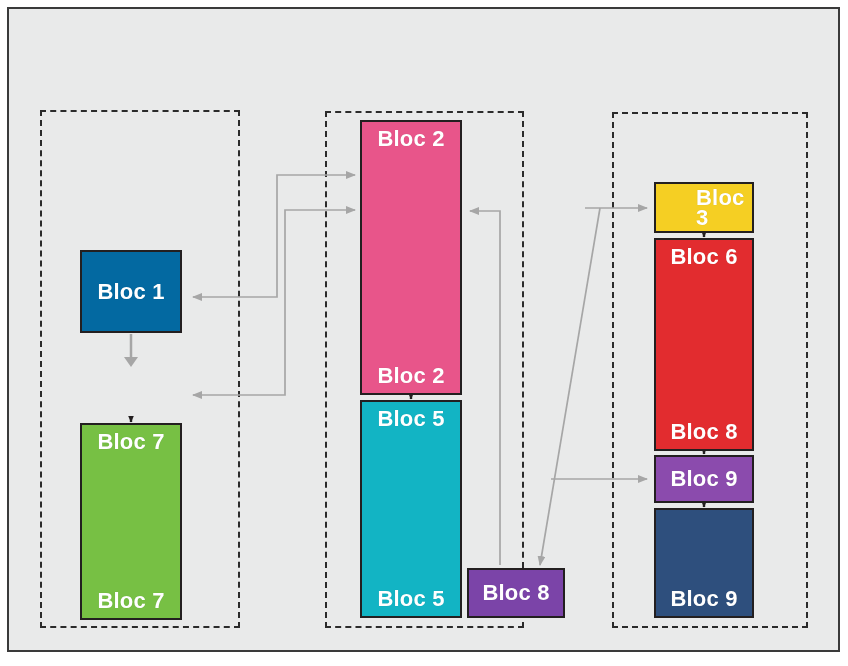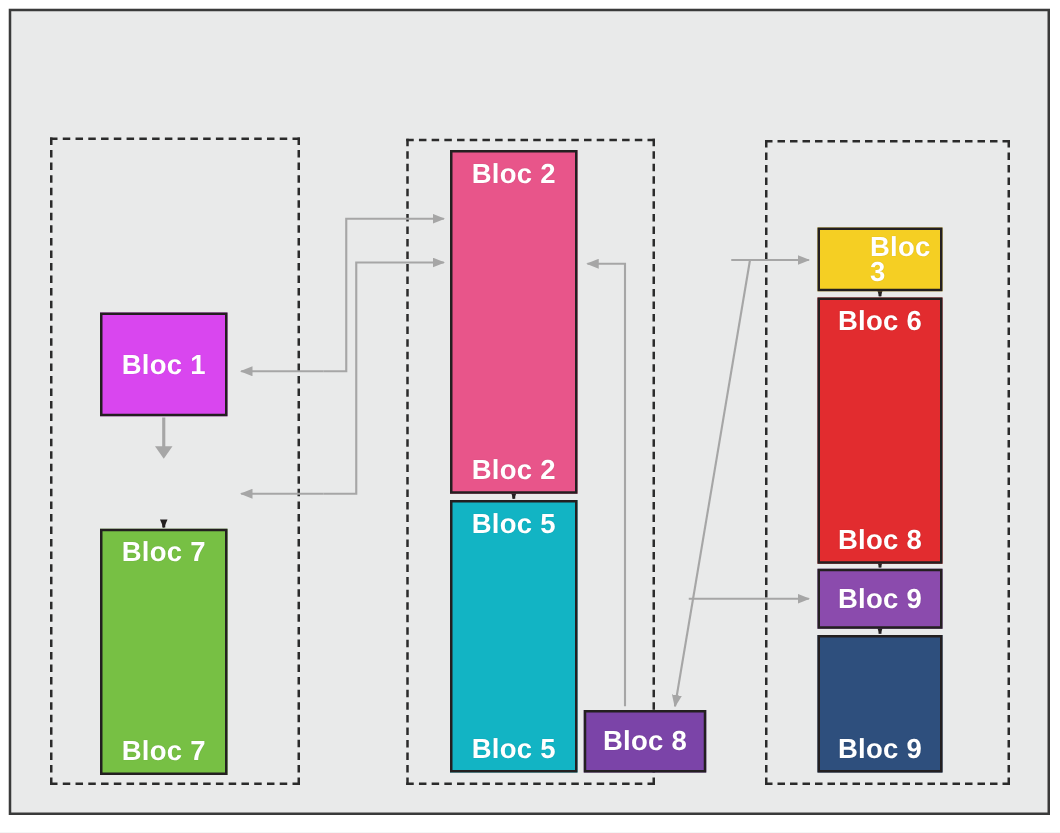--- a/index.html
+++ b/index.html
@@ -102,21 +102,21 @@
       <path d="M585,208 L600,208 L600,208 L647,208"></path>
 
       <path d="M551,479 L647,479"></path>
     </g>
 
     <g stroke="#a6a6a6" stroke-width="1.7" fill="none">
       <path d="M600,208 L600,208"></path>
     </g>
   </svg>
 
-  <div class="bloc single" style="left:80px; top:250px; width:102px; height:83px; background:#d946ef;">
+  <div class="bloc single" style="left:80px; top:250px; width:102px; height:83px; background:#0369a1;">
     <span class="lbl-top">Bloc 1</span>
 
   </div>
 
 
   <div class="bloc" style="left:80px; top:423px; width:102px; height:197px; background:#77c044;">
     <span class="lbl-top">Bloc 7</span>
     <span class="lbl-bot">Bloc 7</span>
   </div>
 

